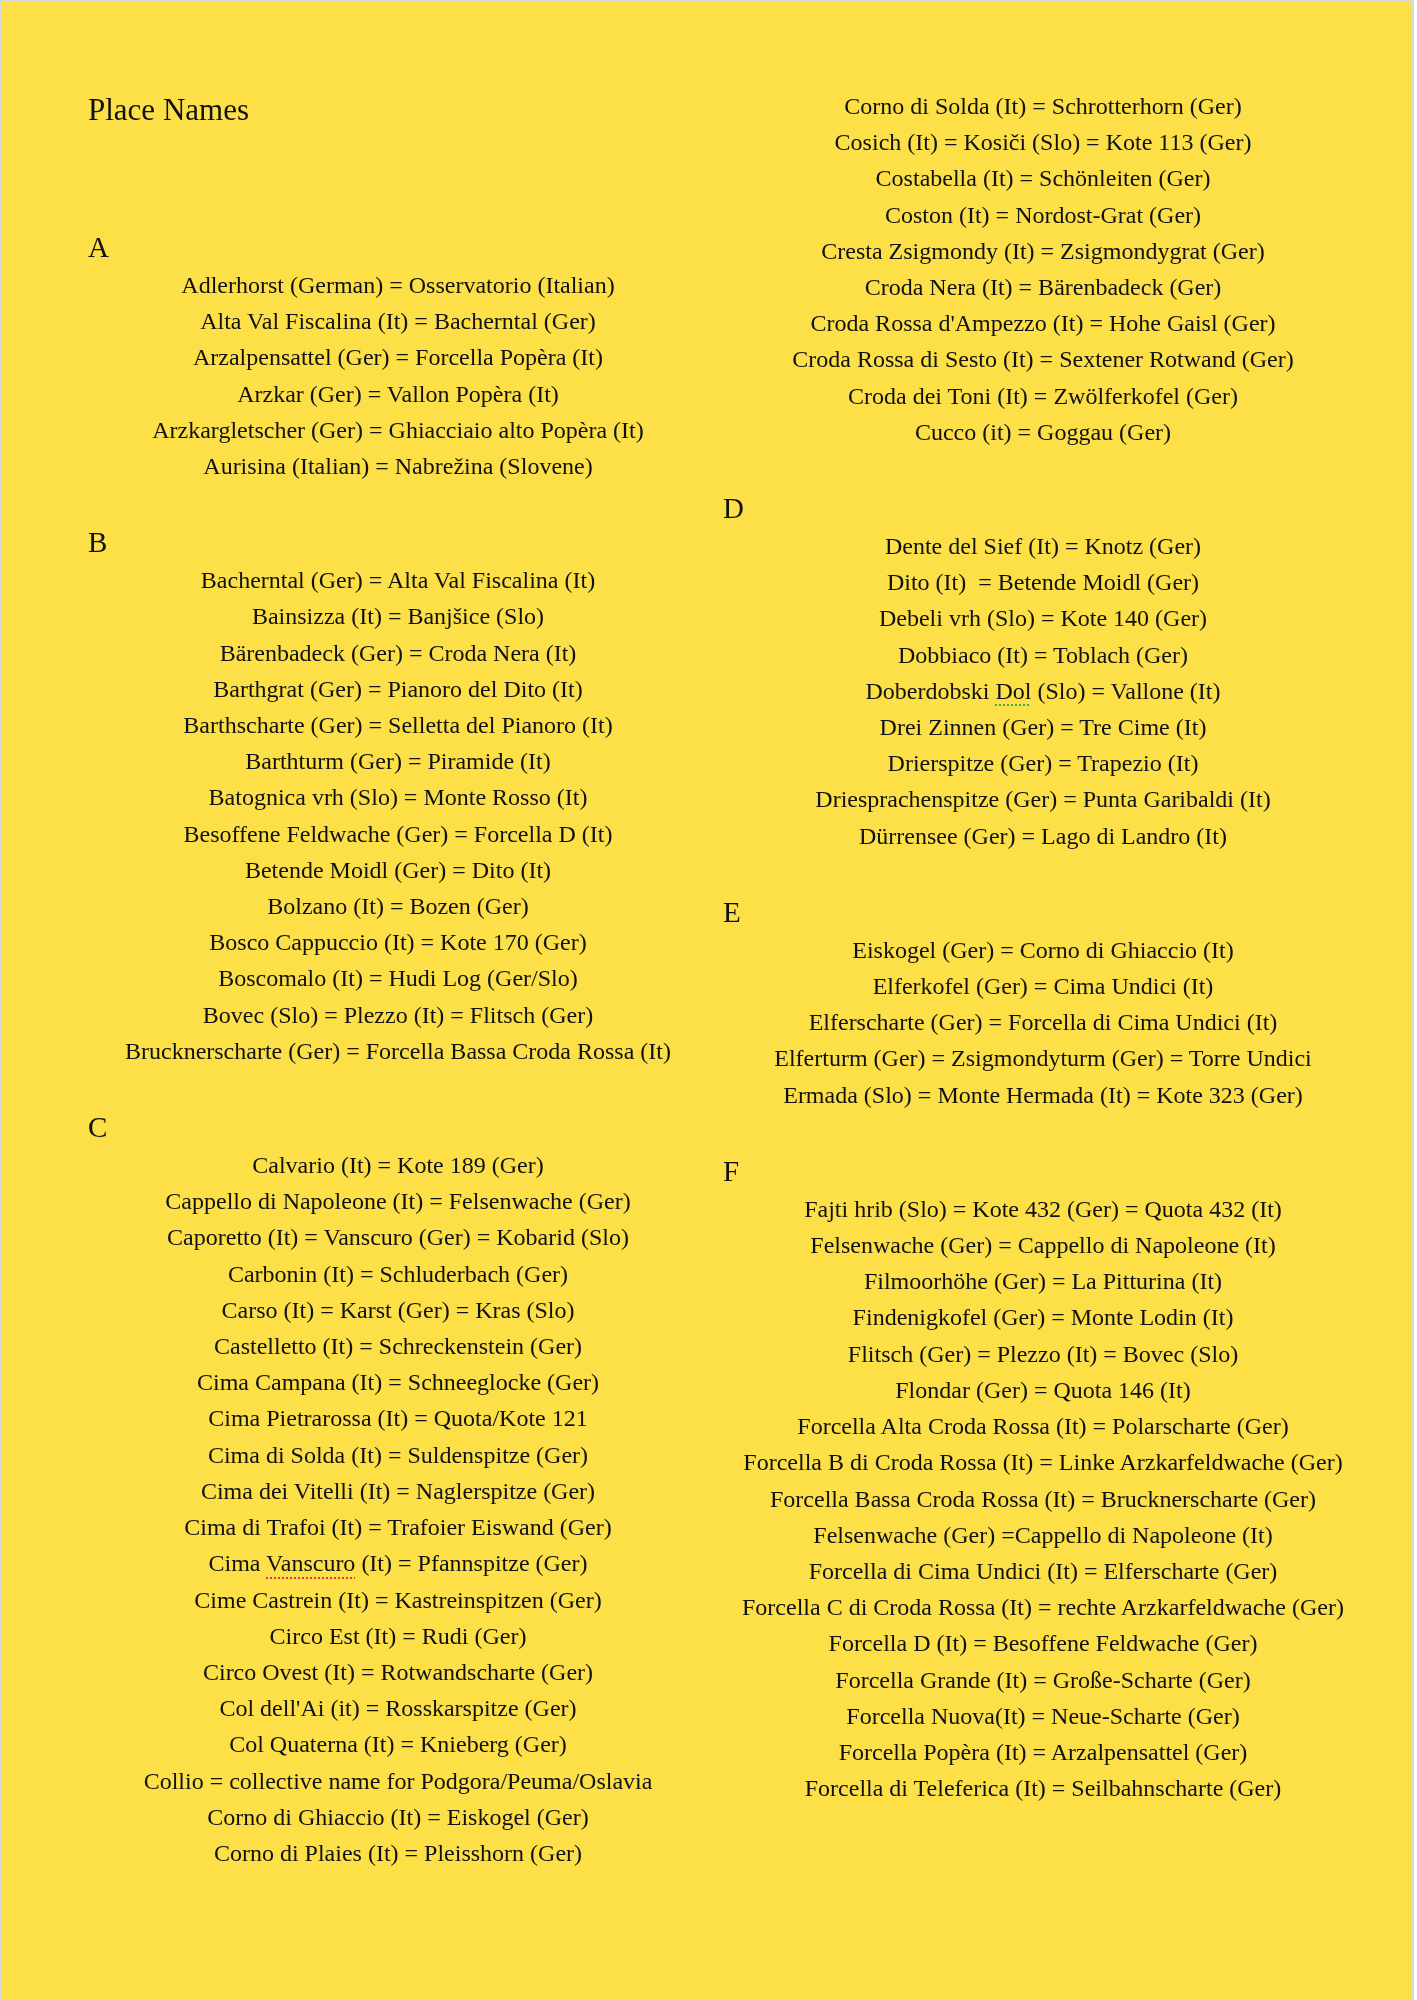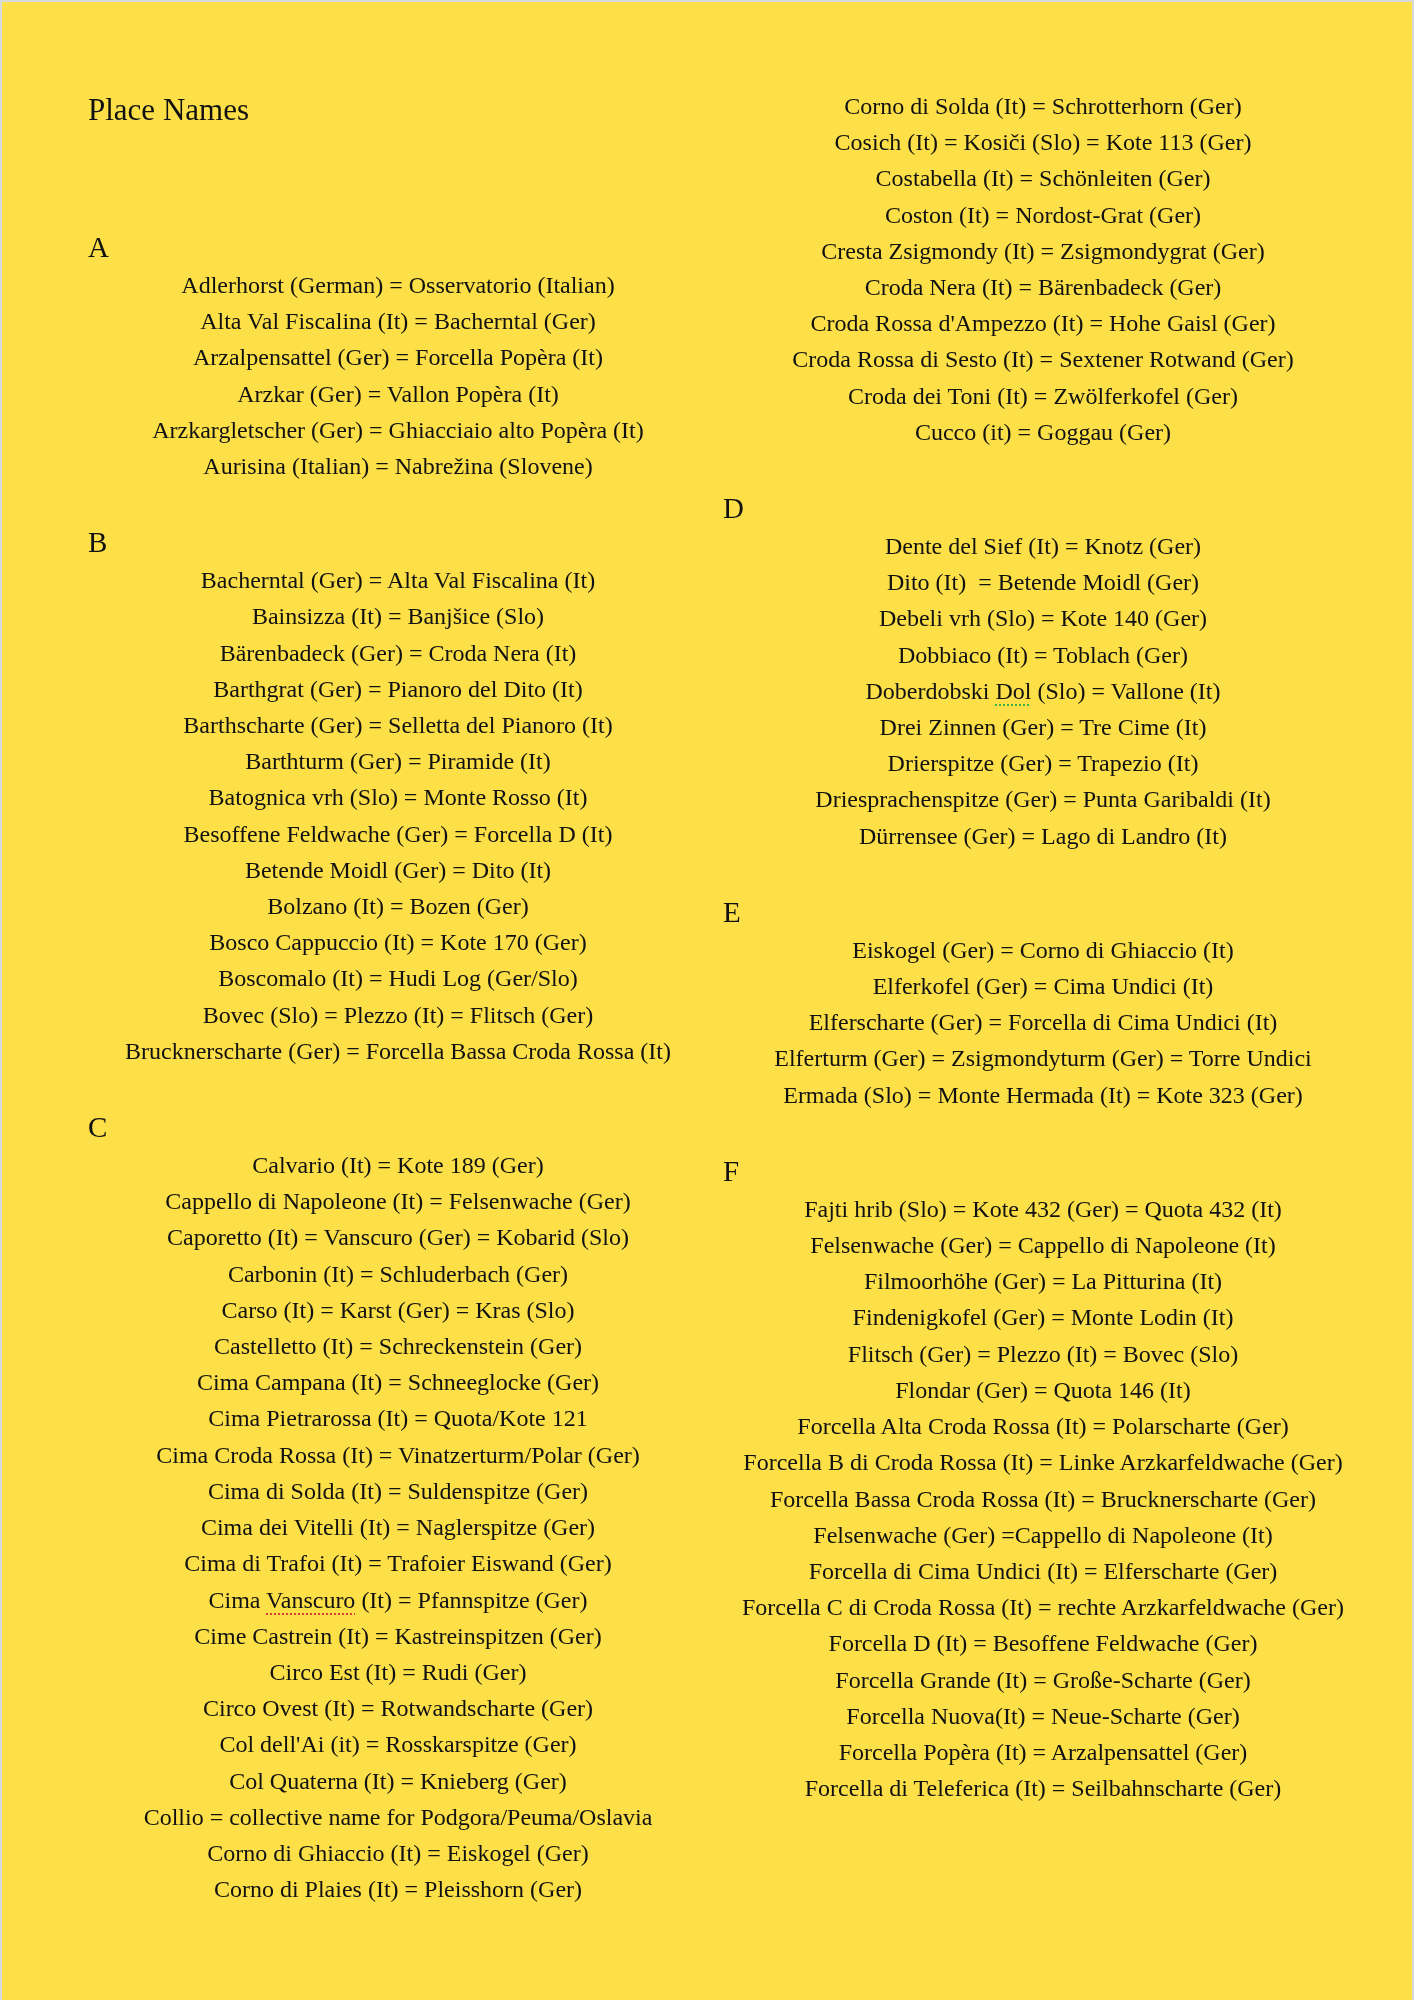--- a/index.html
+++ b/index.html
@@ -62,21 +62,20 @@
       <h2 class="section-letter">C</h2>
       <ul class="entries">
           <li class="entry">Calvario (It) = Kote 189 (Ger)</li>
           <li class="entry">Cappello di Napoleone (It) = Felsenwache (Ger)</li>
           <li class="entry">Caporetto (It) = Vanscuro (Ger) = Kobarid (Slo)</li>
           <li class="entry">Carbonin (It) = Schluderbach (Ger)</li>
           <li class="entry">Carso (It) = Karst (Ger) = Kras (Slo)</li>
           <li class="entry">Castelletto (It) = Schreckenstein (Ger)</li>
           <li class="entry">Cima Campana (It) = Schneeglocke (Ger)</li>
           <li class="entry">Cima Pietrarossa (It) = Quota/Kote 121</li>
-          <li class="entry">Cima Croda Rossa (It) = Vinatzerturm/Polar (Ger)</li>
           <li class="entry">Cima di Solda (It) = Suldenspitze (Ger)</li>
           <li class="entry">Cima dei Vitelli (It) = Naglerspitze (Ger)</li>
           <li class="entry">Cima di Trafoi (It) = Trafoier Eiswand (Ger)</li>
           <li class="entry">Cima <span style="text-decoration: underline 2px dotted rgb(224, 57, 62); text-underline-offset: 6px;">Vanscuro</span> (It) = Pfannspitze (Ger)</li>
           <li class="entry">Cime Castrein (It) = Kastreinspitzen (Ger)</li>
           <li class="entry">Circo Est (It) = Rudi (Ger)</li>
           <li class="entry">Circo Ovest (It) = Rotwandscharte (Ger)</li>
           <li class="entry">Col dell'Ai (it) = Rosskarspitze (Ger)</li>
           <li class="entry">Col Quaterna (It) = Knieberg (Ger)</li>
           <li class="entry">Collio = collective name for Podgora/Peuma/Oslavia</li>

